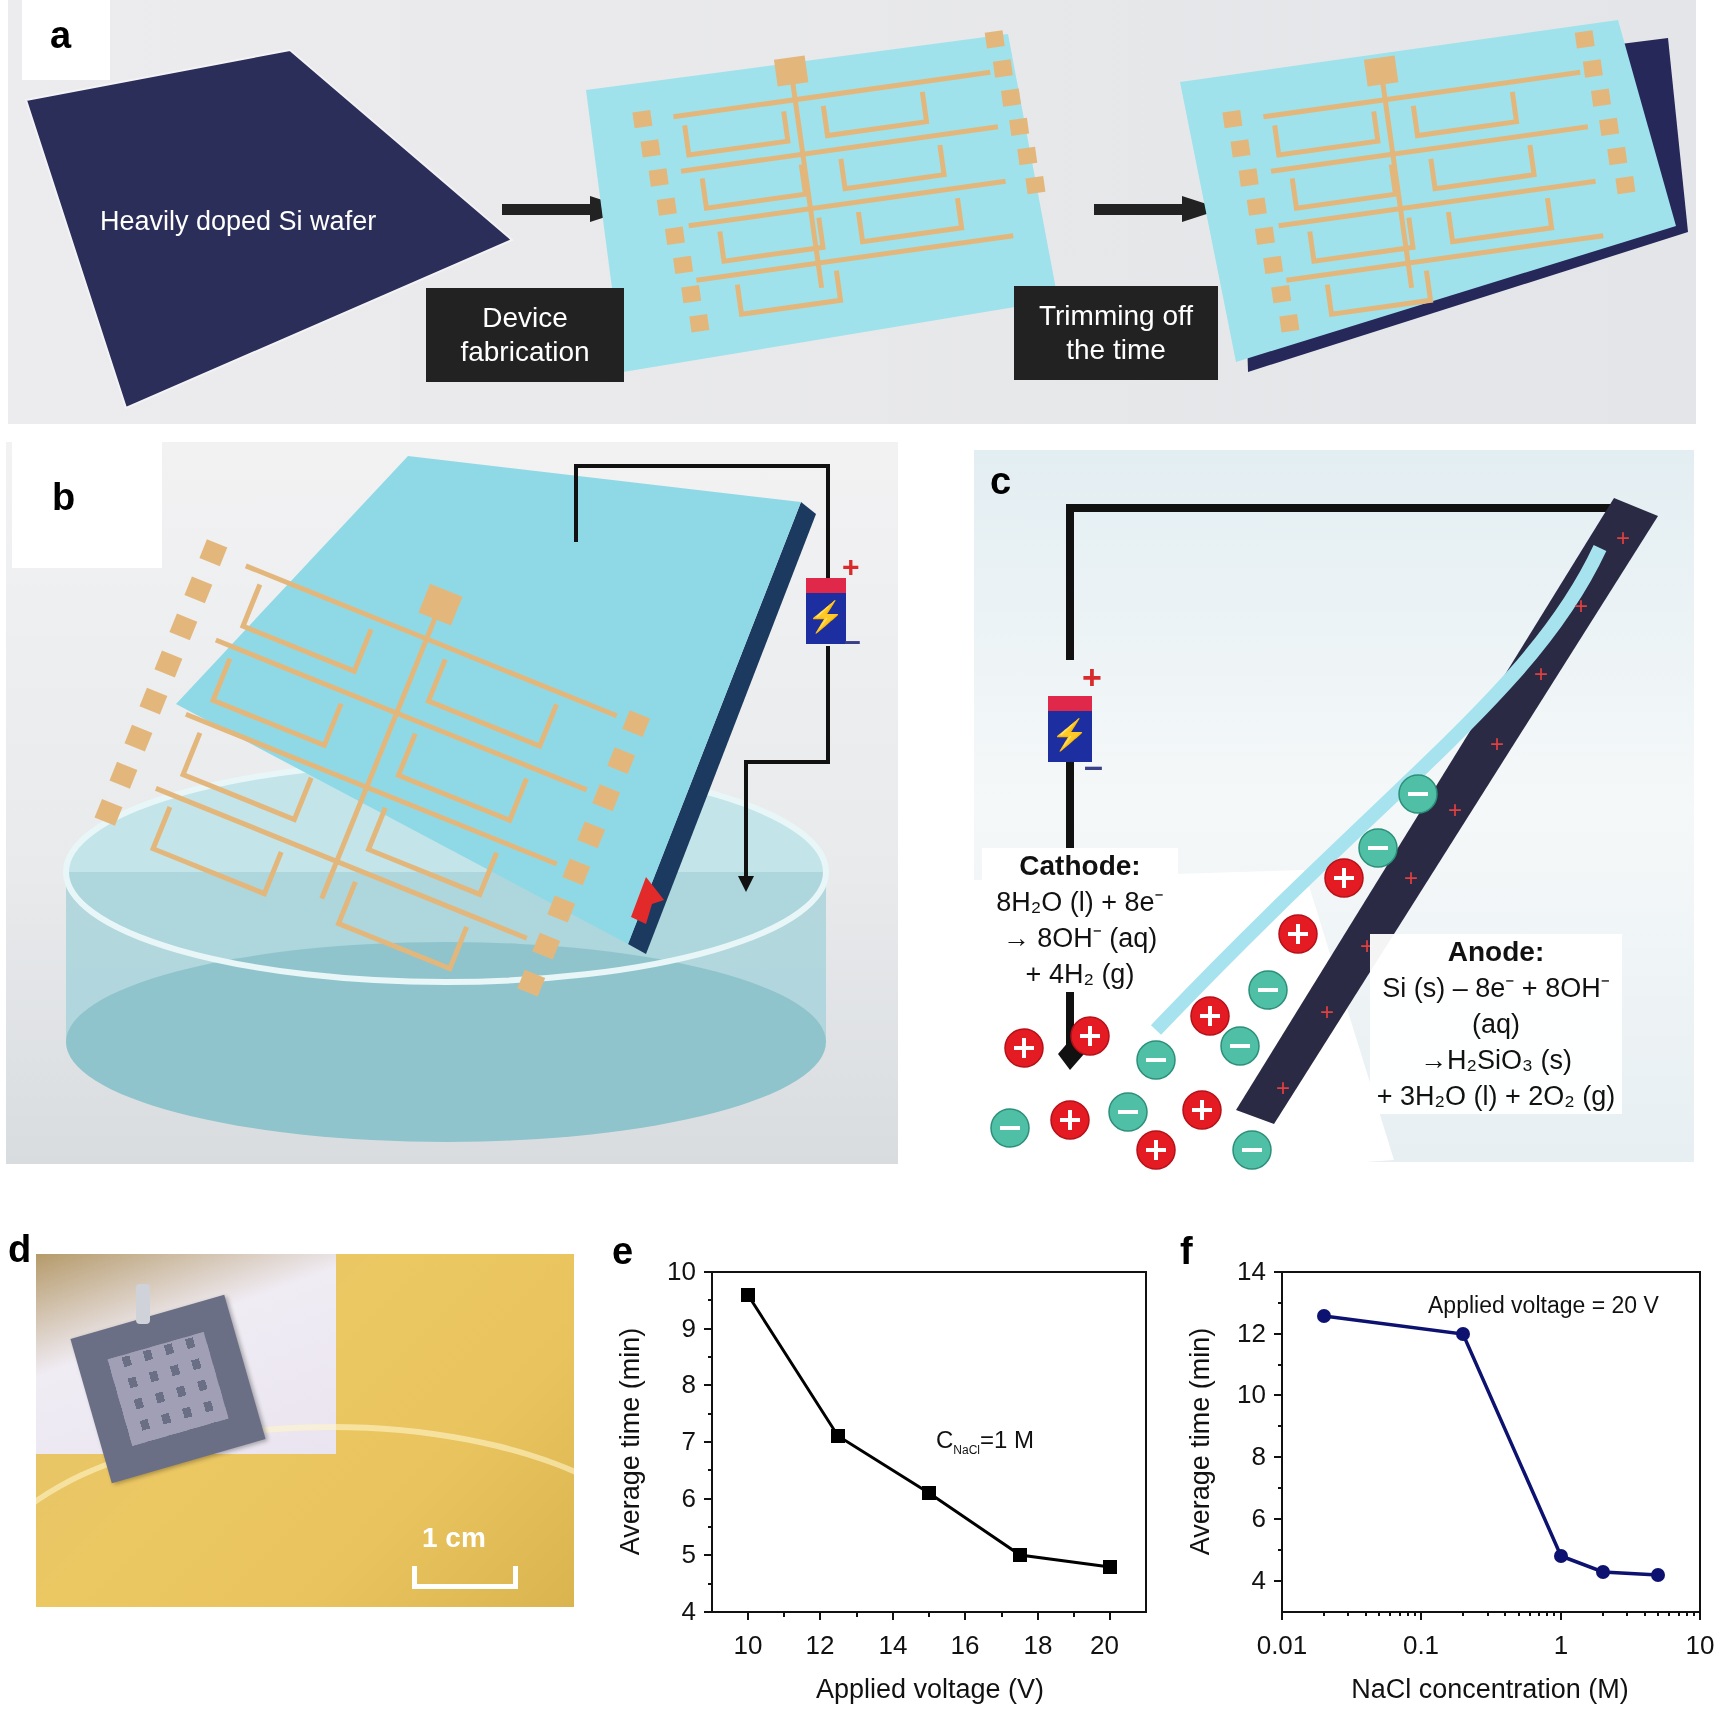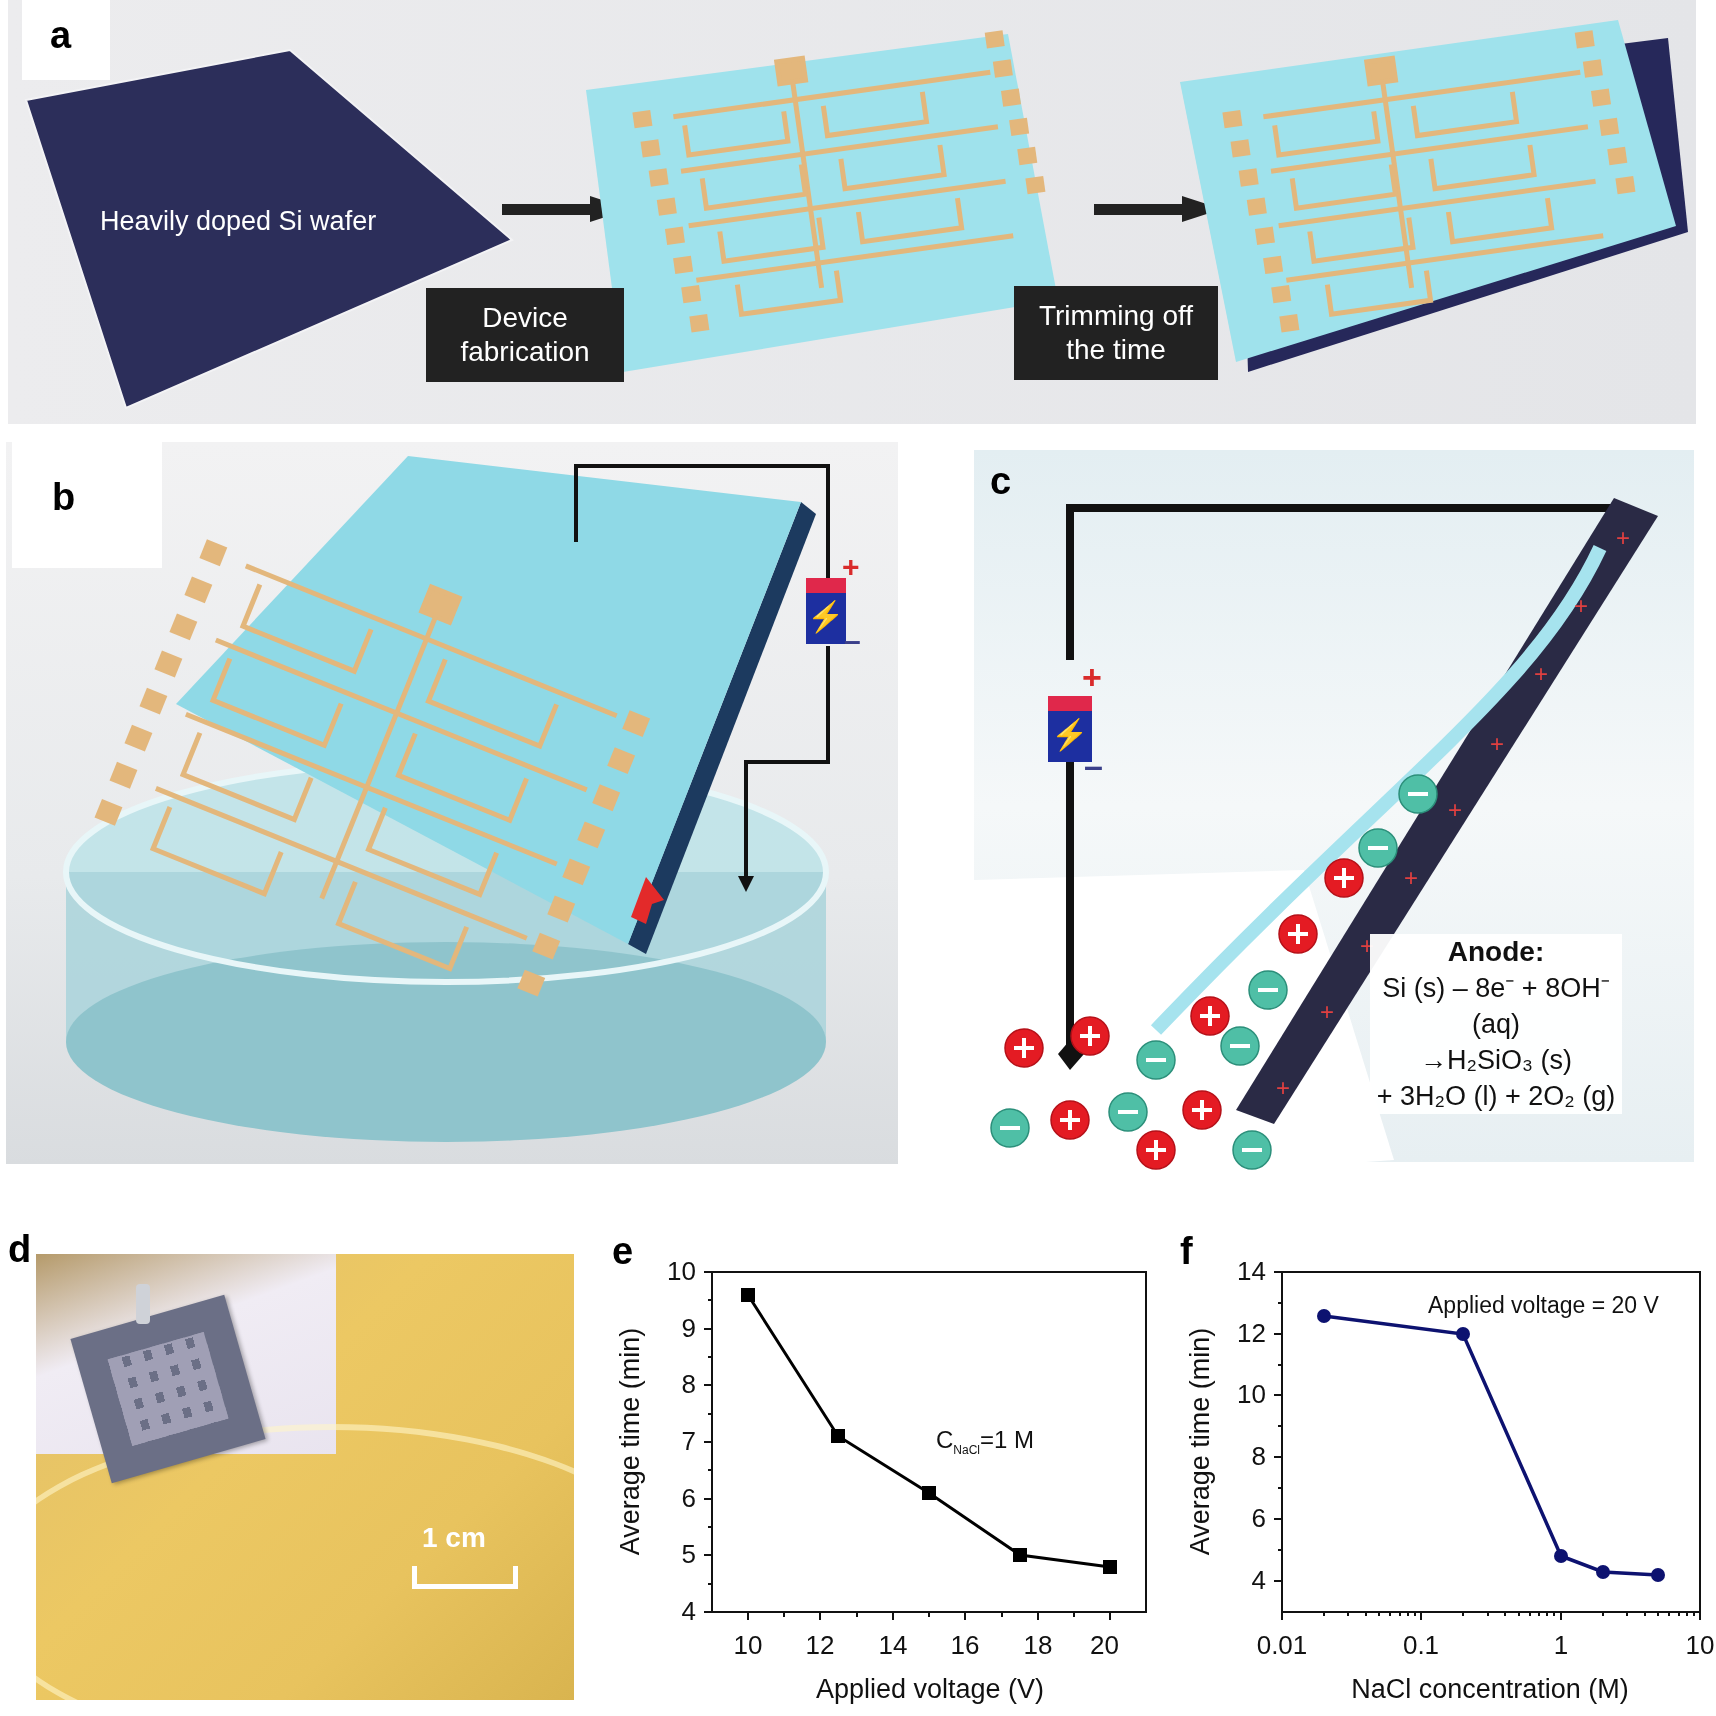--- a/index.html
+++ b/index.html
@@ -173,20 +173,26 @@
     </g>
   </svg>
 
   <div style="position:absolute;left:74px;top:246px;width:44px;height:66px;">
     <div style="height:15px;background:#e0284b;"></div>
     <div style="height:51px;background:#1d2fa0;color:#fff;font-size:30px;text-align:center;line-height:48px;">⚡</div>
   </div>
   <div style="position:absolute;left:108px;top:208px;color:#d92b2b;font-size:34px;font-weight:bold;">+</div>
   <div style="position:absolute;left:110px;top:296px;color:#3a3f8a;font-size:34px;font-weight:bold;">–</div>
 
+  <div class="eq" style="left:8px;top:398px;width:196px;">
+    <b>Cathode:</b><br>
+    <span>8H₂O (l) + 8e⁻</span><br>
+    <span>→ 8OH⁻ (aq)</span><br>
+    <span>+ 4H₂ (g)</span>
+  </div>
 
   <div class="eq" style="left:396px;top:484px;width:252px;background:rgba(255,255,255,0.95);">
     <b>Anode:</b><br>
     <span>Si (s) – 8e⁻ + 8OH⁻ (aq)</span><br>
     <span>→H₂SiO₃ (s)</span><br>
     <span>+ 3H₂O (l) + 2O₂ (g)</span>
   </div>
 
   <svg width="720" height="740" style="overflow:visible;pointer-events:none;">
     <defs>
@@ -212,21 +218,21 @@
     <use href="#an" x="36" y="678"></use>
       <use href="#cat" x="96" y="670"></use>
     <use href="#an" x="154" y="662"></use>
       <use href="#cat" x="228" y="660"></use>
     <use href="#cat" x="182" y="700"></use>
       <use href="#an" x="278" y="700"></use>
   </svg>
 </div>
 
 <div class="plabel" style="left:8px;top:1228px;">d</div>
-<div class="panel" style="left:36px;top:1254px;width:538px;height:446px;background:linear-gradient(135deg,#e2c06a 0%,#ecc863 40%,#e8c35e 70%,#d9b44f 100%);overflow:hidden;">
+<div class="panel" style="left:36px;top:1254px;width:538px;height:353px;background:linear-gradient(135deg,#e2c06a 0%,#ecc863 40%,#e8c35e 70%,#d9b44f 100%);overflow:hidden;">
   <div style="position:absolute;left:0;top:0;width:300px;height:200px;background:linear-gradient(160deg,#b59a6a,#f0ecf4 40%,#e9e4ef);"></div>
   <div style="position:absolute;left:-60px;top:170px;width:700px;height:320px;border-radius:50%;border:6px solid rgba(255,245,200,0.6);"></div>
   <div style="position:absolute;left:52px;top:60px;width:160px;height:150px;background:#6b6f86;transform:rotate(-16deg);box-shadow:2px 2px 4px rgba(0,0,0,0.3);">
     <div style="position:absolute;left:30px;top:30px;width:100px;height:90px;background:repeating-linear-gradient(90deg,#b7b4c9 0 14px,transparent 14px 22px),repeating-linear-gradient(0deg,#b7b4c9 0 12px,transparent 12px 22px);opacity:0.7;"></div>
   </div>
   <div style="position:absolute;left:100px;top:30px;width:14px;height:40px;background:#cfd2d8;border-radius:4px;"></div>
   <div style="position:absolute;left:376px;top:312px;width:96px;height:18px;border:5px solid #fff;border-top:none;"></div>
   <div style="position:absolute;left:386px;top:268px;color:#fff;font-size:28px;font-weight:bold;">1 cm</div>
 </div>
 

